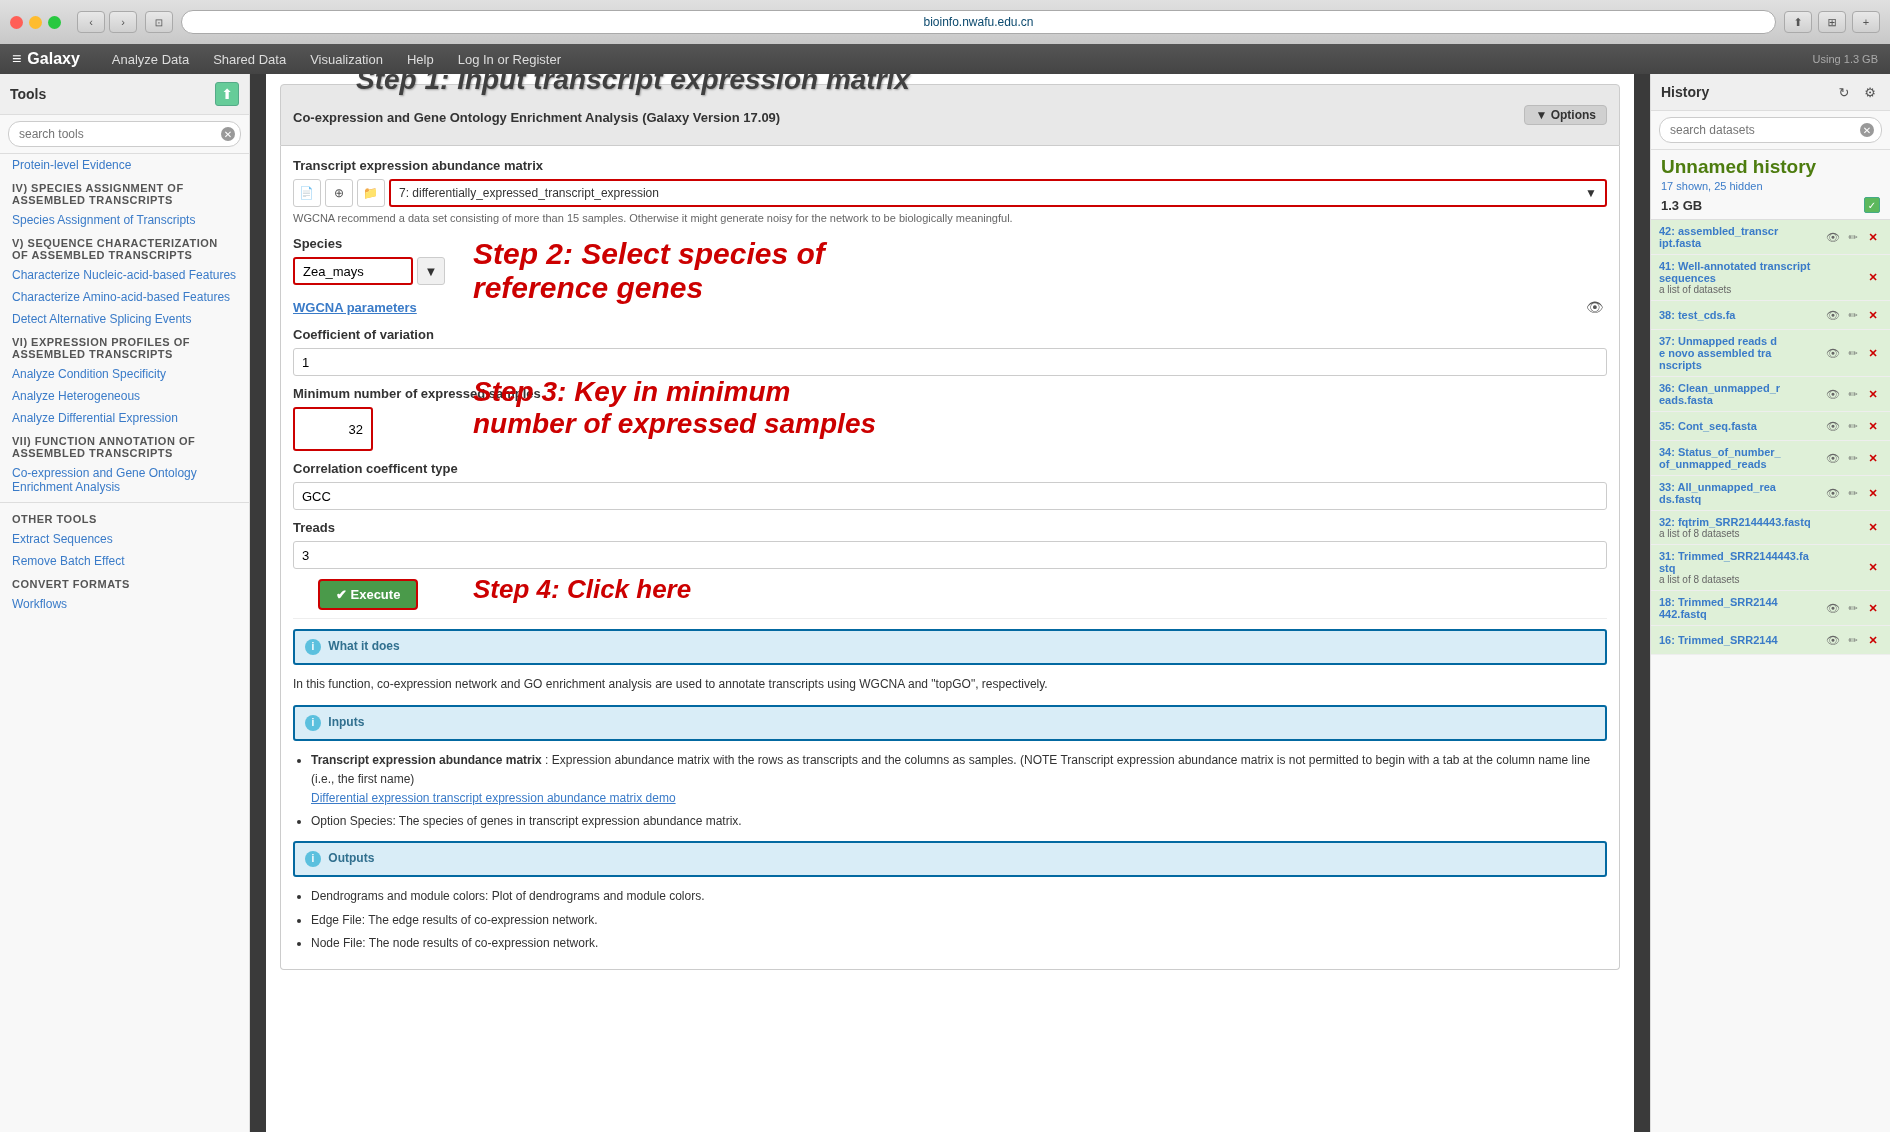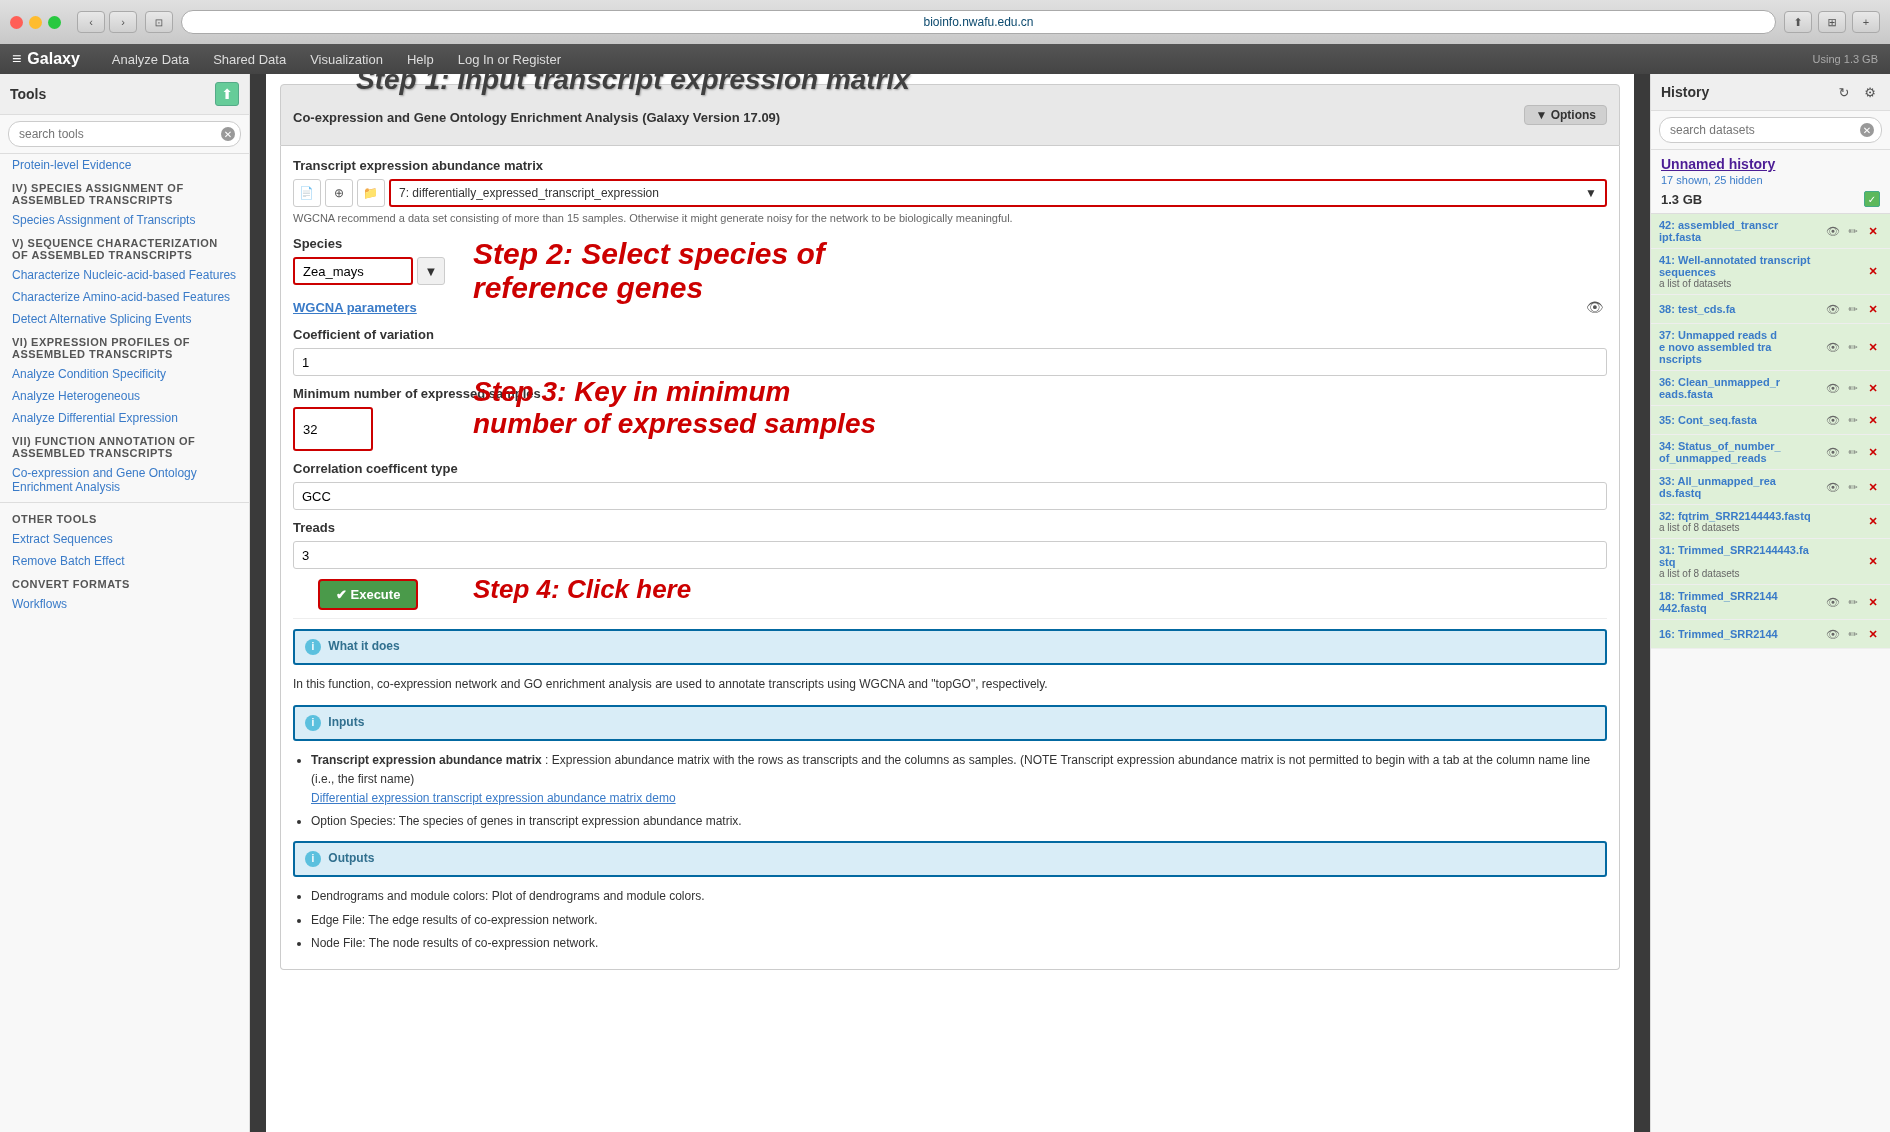--- a/index.html
+++ b/index.html
@@ -129,20 +129,21 @@
       outline: none;
     }
     .form-input-highlight {
       width: 80px;
       height: 44px;
       border: 2px solid #cc0000;
       border-radius: 3px;
       padding: 16px 8px;
       font-size: 13px;
       outline: none;
+      text-align: right;
     }
     .species-input {
       width: 120px;
       height: 28px;
       border: 2px solid #cc0000;
       border-radius: 3px;
       padding: 0 8px;
       font-size: 13px;
       outline: none;
       background: white;
@@ -200,21 +201,21 @@
       justify-content: space-between;
       border-bottom: 1px solid #ddd;
       background: #efefef;
     }
     .history-title { font-size: 14px; font-weight: bold; color: #333; }
     .history-icons { display: flex; gap: 6px; }
     .icon-btn { width: 20px; height: 20px; display: flex; align-items: center; justify-content: center; cursor: pointer; font-size: 13px; color: #555; }
     .history-search { padding: 6px 8px; border-bottom: 1px solid #ddd; }
     .history-search-input { width: 100%; height: 26px; border: 1px solid #ccc; border-radius: 12px; padding: 0 24px 0 10px; font-size: 12px; outline: none; }
     .history-info { padding: 6px 10px; border-bottom: 1px solid #ddd; }
-    .history-name { font-size: 14px; font-weight: bold; color: #4c1d95; text-decoration: underline; }
+    .history-name { font-size: 19px; font-weight: bold; color: #4d7c0f; }
     .history-shown { font-size: 11px; color: #3a7bc8; cursor: pointer; }
     .history-size-row { display: flex; align-items: center; justify-content: space-between; margin-top: 4px; }
     .history-size { font-size: 13px; font-weight: bold; }
     .history-items { overflow-y: auto; flex: 1; }
     .history-item { display: flex; align-items: center; padding: 5px 8px; border-bottom: 1px solid #eee; gap: 4px; font-size: 11px; }
     .history-item-label { flex: 1; color: #333; font-size: 11px; }
     .history-item-name { font-weight: bold; color: #3a7bc8; cursor: pointer; }
     .history-item-sub { color: #666; font-size: 10px; }
     .hi-green { background: #dff0d8; }
     .history-actions { display: flex; gap: 2px; }

